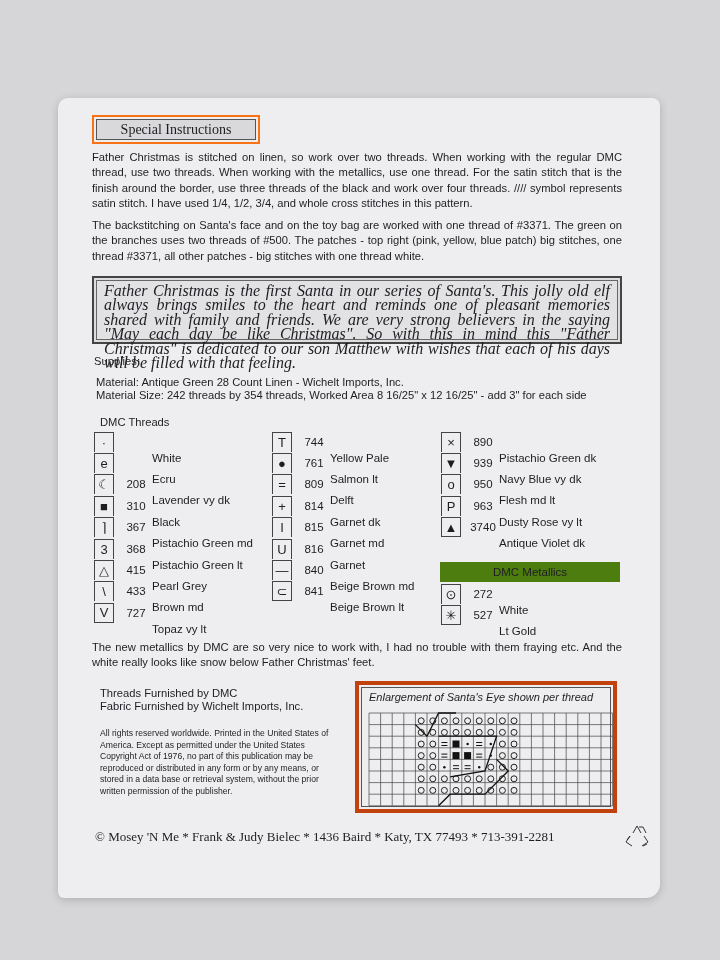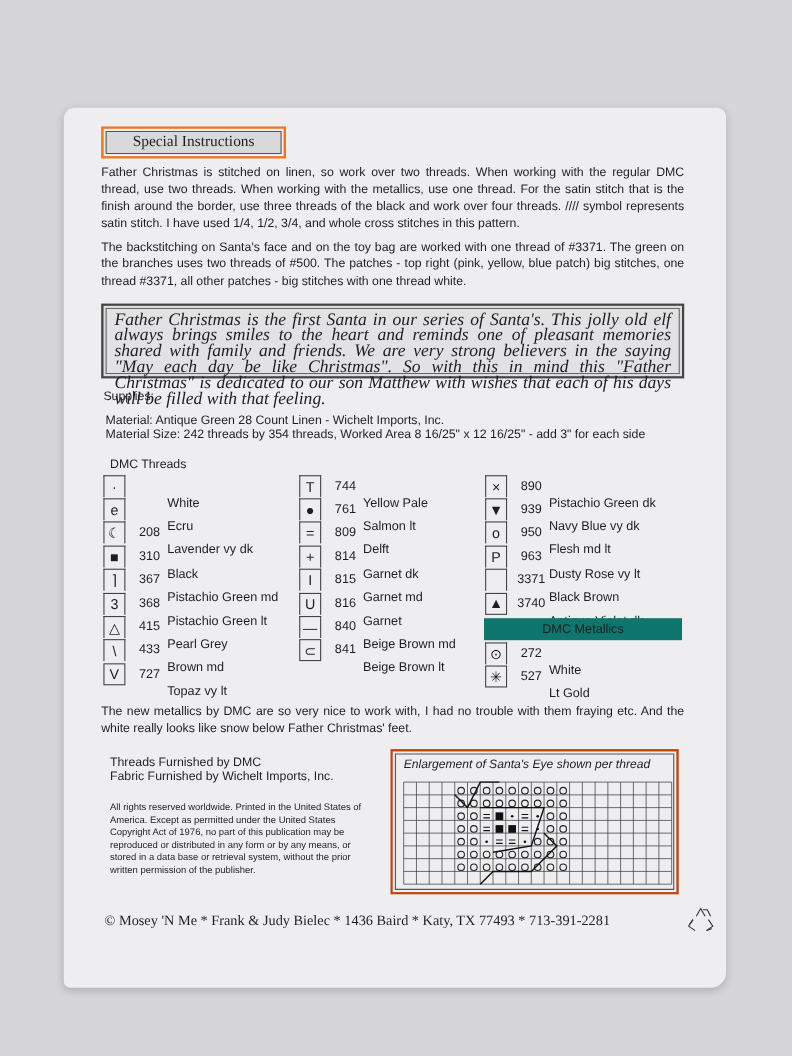--- a/index.html
+++ b/index.html
@@ -41,26 +41,26 @@
   .sym {
     width:20px; height:20px; border:1px solid #444; border-bottom:none;
     display:flex; align-items:center; justify-content:center;
     font-size:13px; background:#eeeef0; box-sizing:border-box;
   }
   .trow:last-child .sym { border-bottom:1px solid #444; }
   .num { width:32px; text-align:center; font-size:11.5px; padding-left:6px; }
   .nm { font-size:11.5px; white-space:nowrap;margin-top:32px; }
   .metal-head {
     position:absolute; left:440px; top:562px; width:180px; height:20px;
-    background:#0f766e; display:flex; align-items:center; justify-content:center;
+    background:#4d7c0f; display:flex; align-items:center; justify-content:center;
     font-size:11.5px;
   }
   .eye-box {
     position:absolute; left:355px; top:681px; width:262px; height:132px;
-    border:2px solid #c2410c; box-shadow: inset 0 0 0 2px #eee, inset 0 0 0 3px #555;
+    border:4px solid #c2410c; box-shadow: inset 0 0 0 2px #eee, inset 0 0 0 3px #555;
     box-sizing:border-box; background:#eeeef0;
   }
   .eye-title {
     position:absolute; left:10px; top:6px;
     font-style:italic; font-size:11px;
   }
   .footer {
     position:absolute; left:95px; top:829px;
     font-family:"Liberation Serif", serif; font-size:13px; white-space:nowrap;
   }
@@ -188,25 +188,20 @@
     </div>
     <div class="trow">
       <div class="sym">o</div>
       <div class="num">950</div>
       <div class="nm">Flesh md lt</div>
     </div>
     <div class="trow">
       <div class="sym">P</div>
       <div class="num">963</div>
       <div class="nm">Dusty Rose vy lt</div>
-    </div>
-    <div class="trow">
-      <div class="sym"></div>
-      <div class="num">3371</div>
-      <div class="nm">Black Brown</div>
     </div>
     <div class="trow">
       <div class="sym">▲</div>
       <div class="num">3740</div>
       <div class="nm">Antique Violet dk</div>
     </div>
   </div>
 
 <div class="metal-head">DMC Metallics</div>
 <div class="thread-col" style="left:441px;top:583px" id="metal">

